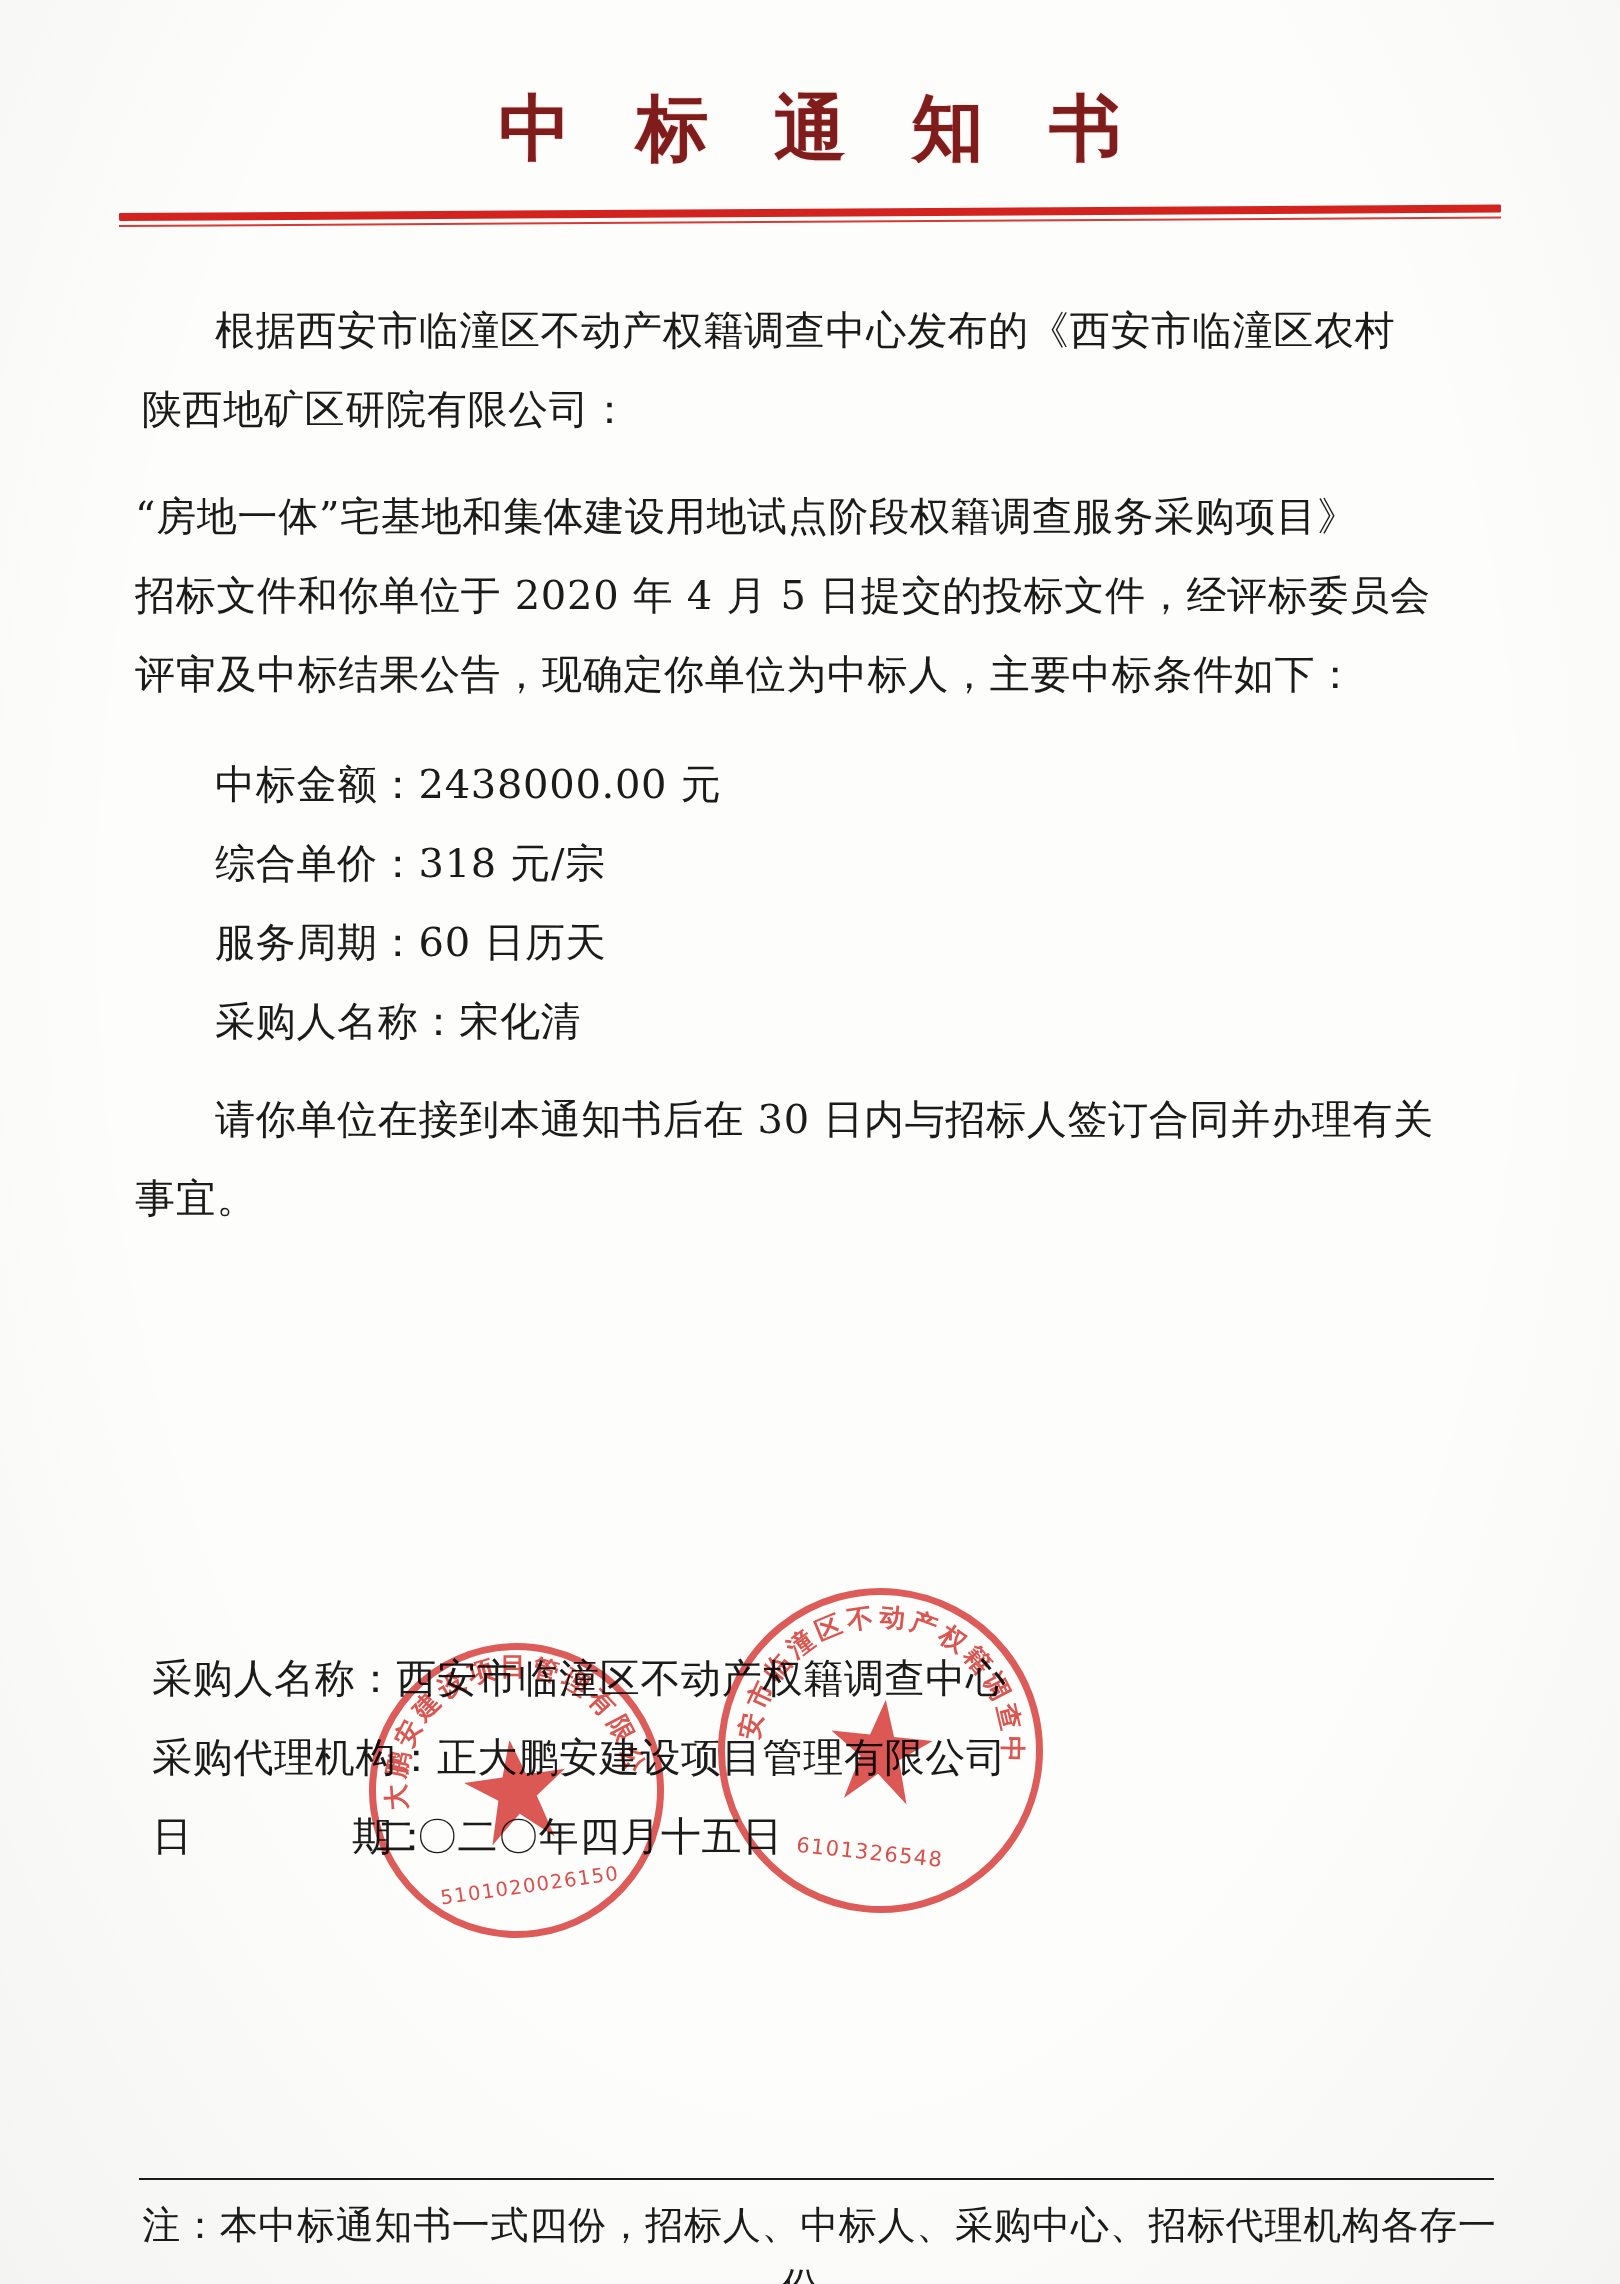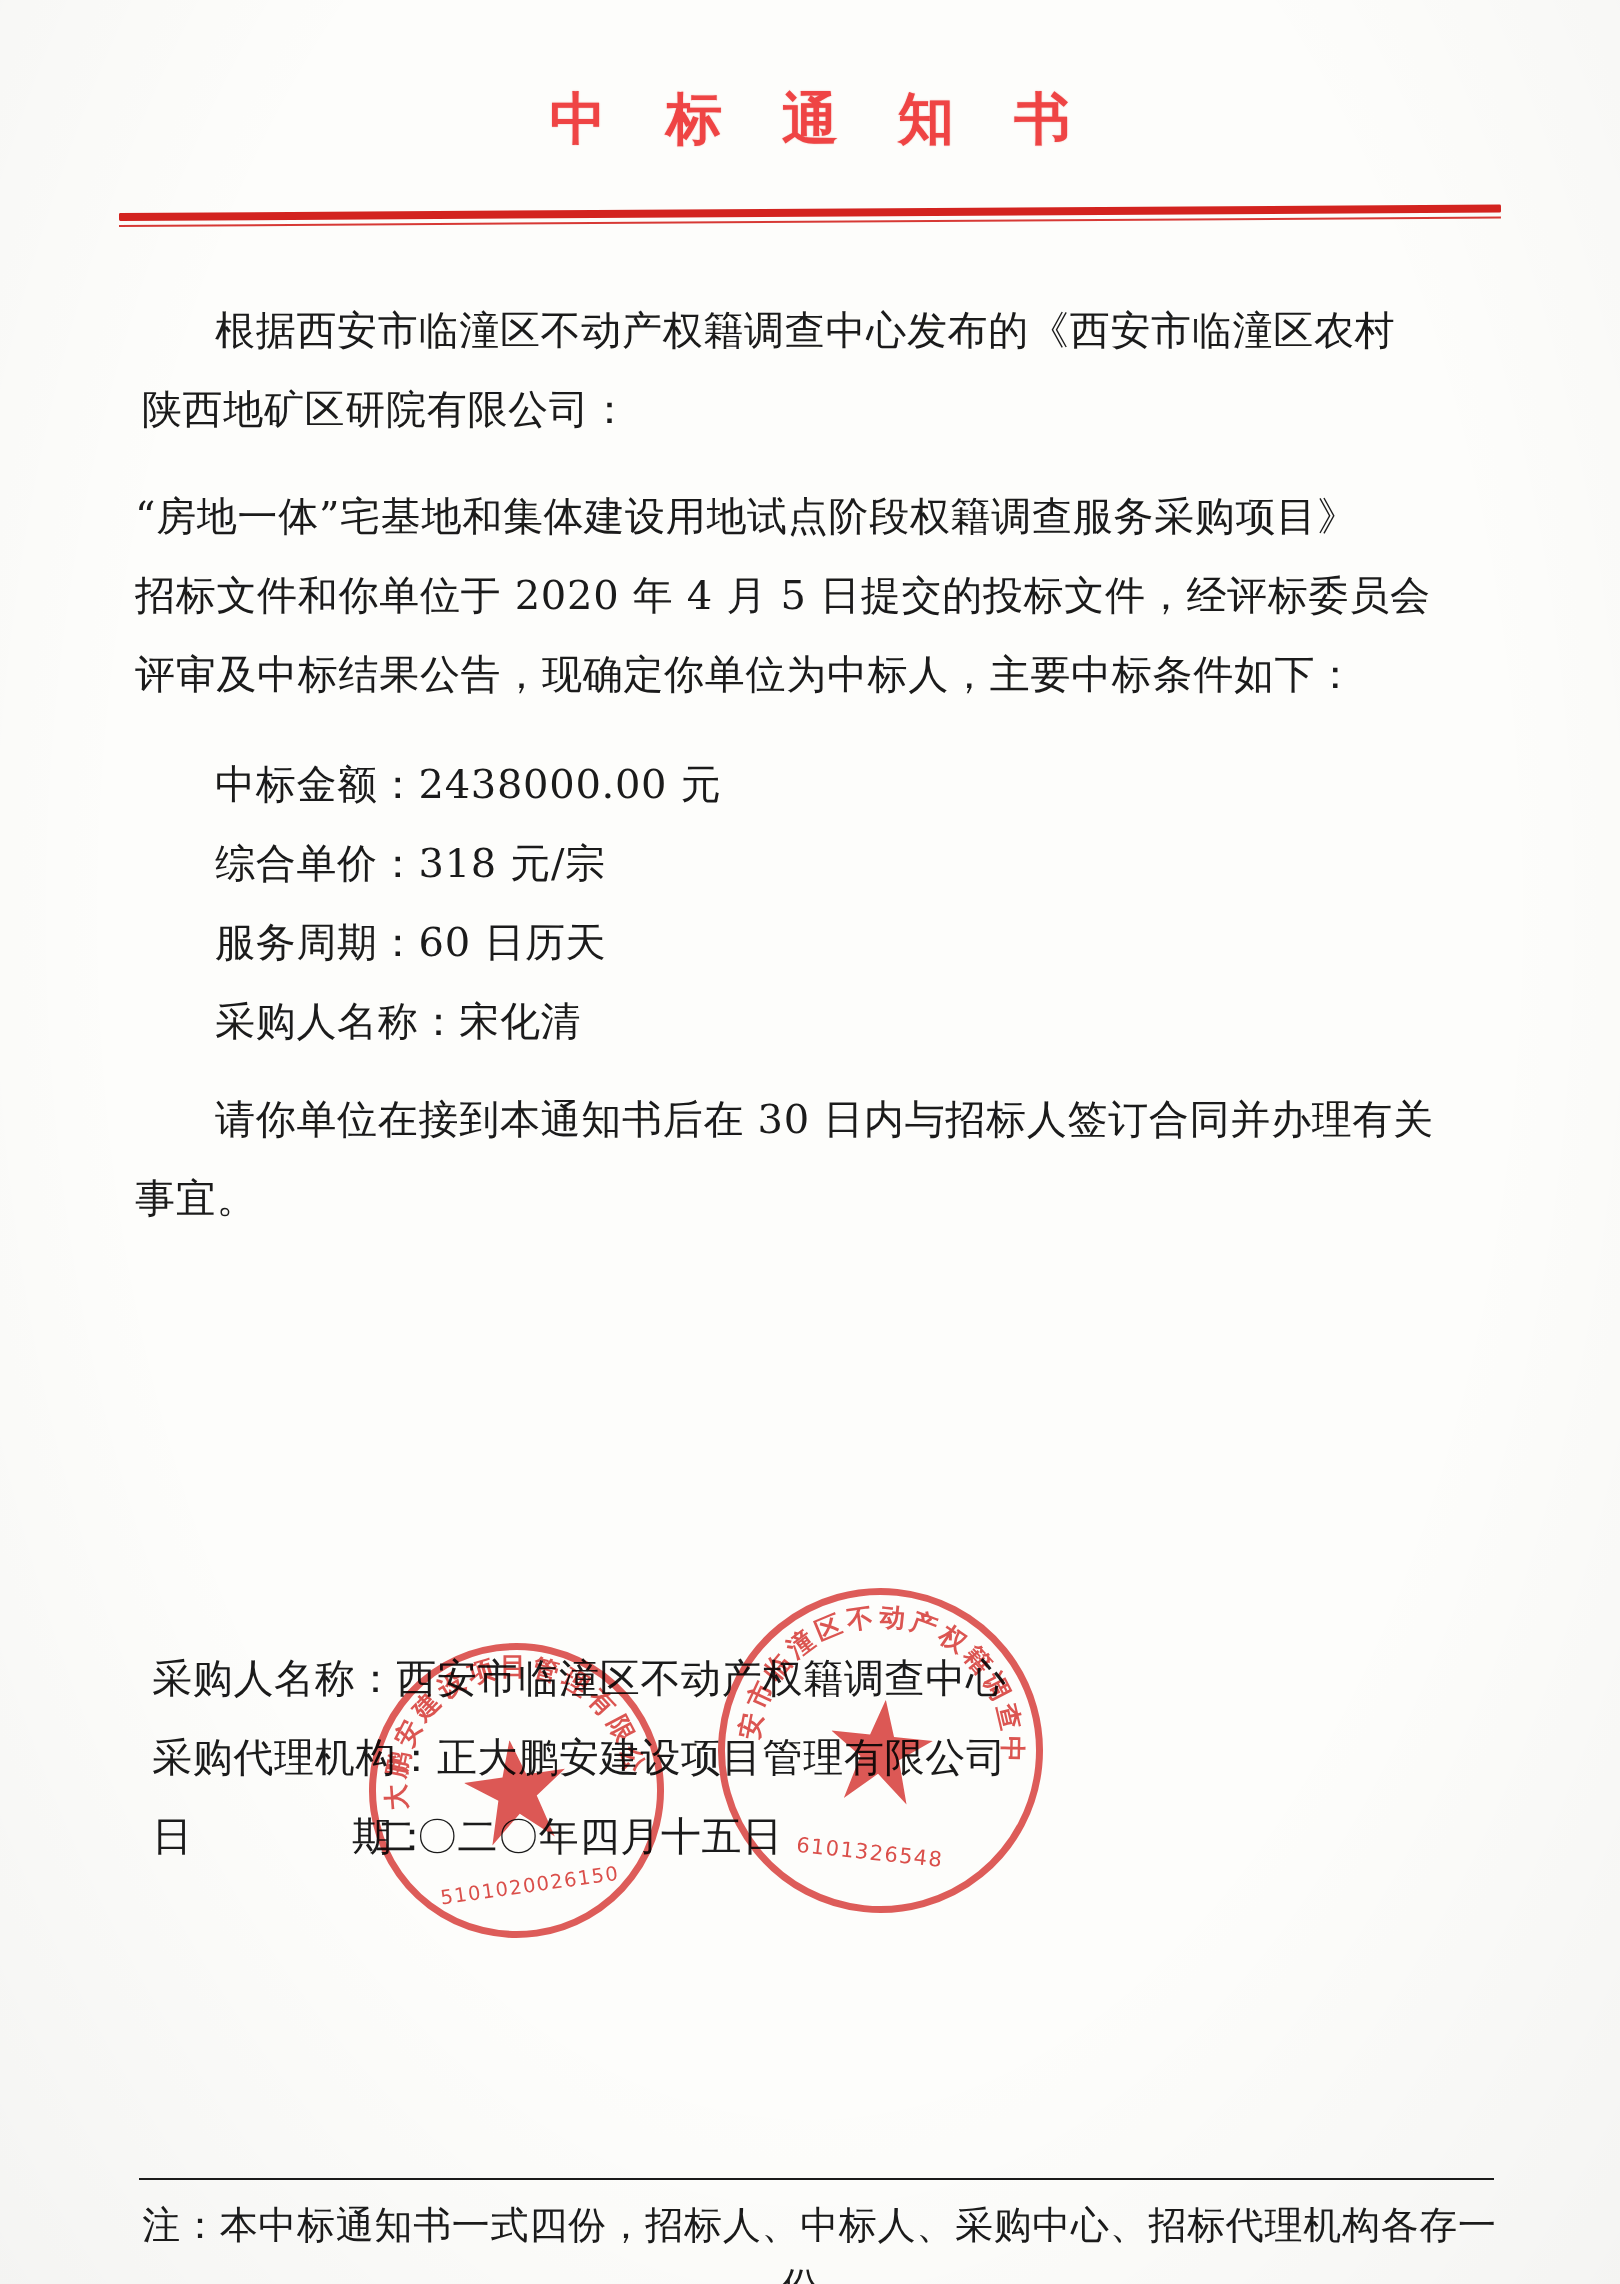--- a/index.html
+++ b/index.html
@@ -29,24 +29,24 @@
   
   .title-block {
     position: absolute;
     top: 88px;
     left: 0;
     width: 100%;
     text-align: center;
   }
   .doc-title {
     display: inline-block;
-    color: #ef4444;
+    color: #7f1d1d;
     font-family: "DejaVu Serif", "Liberation Serif", serif;
     font-weight: bold;
-    font-size: 56px;
+    font-size: 72px;
     letter-spacing: 20.3px;
     text-indent: 20.3px;
     line-height: 1.1;
     text-shadow: 0 0 1.4px rgba(211,35,31,0.45);
   }
   .rule-wrap {
     position: absolute;
     top: 203px;
     left: 119px;
     width: 1382px;

